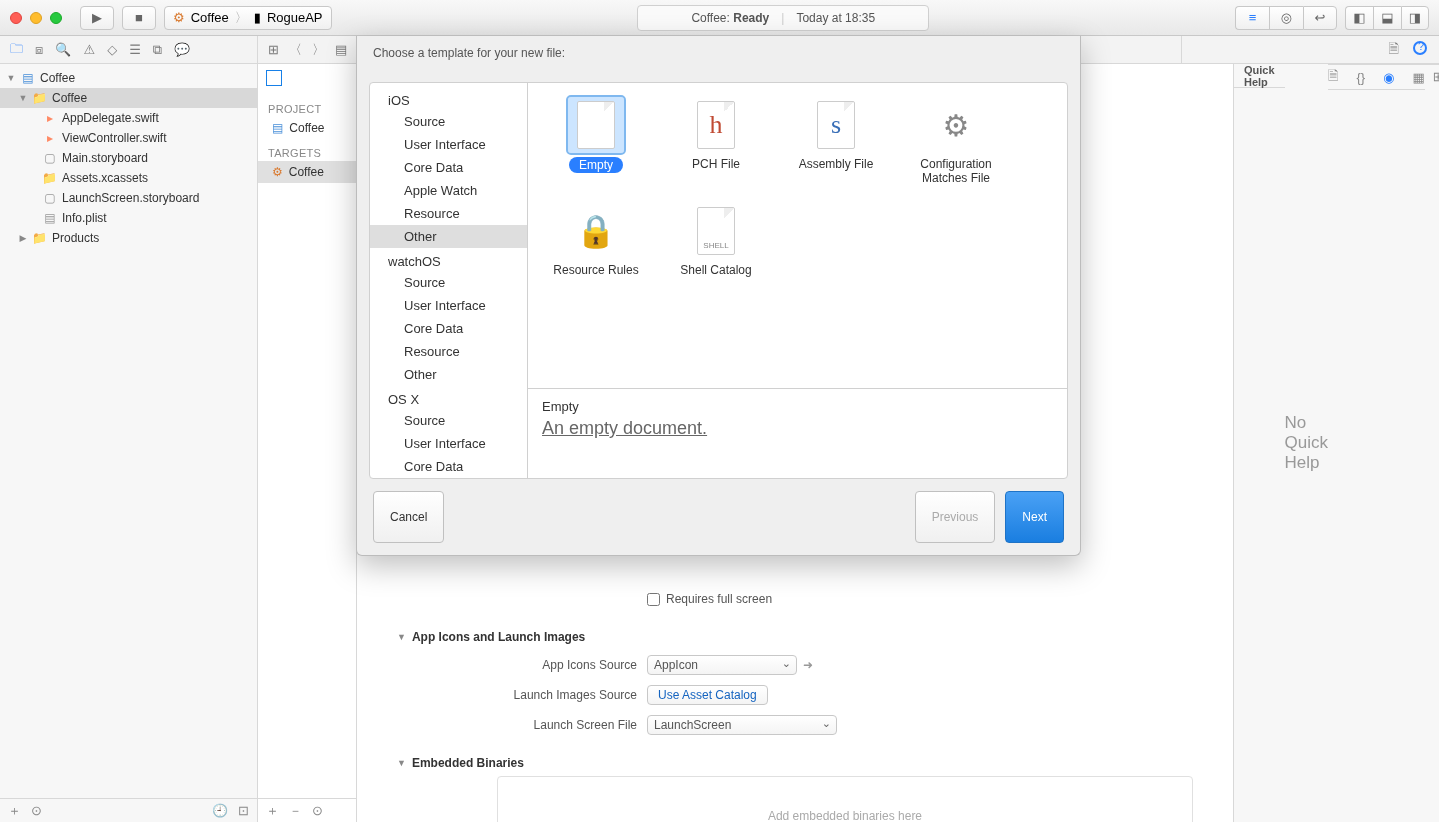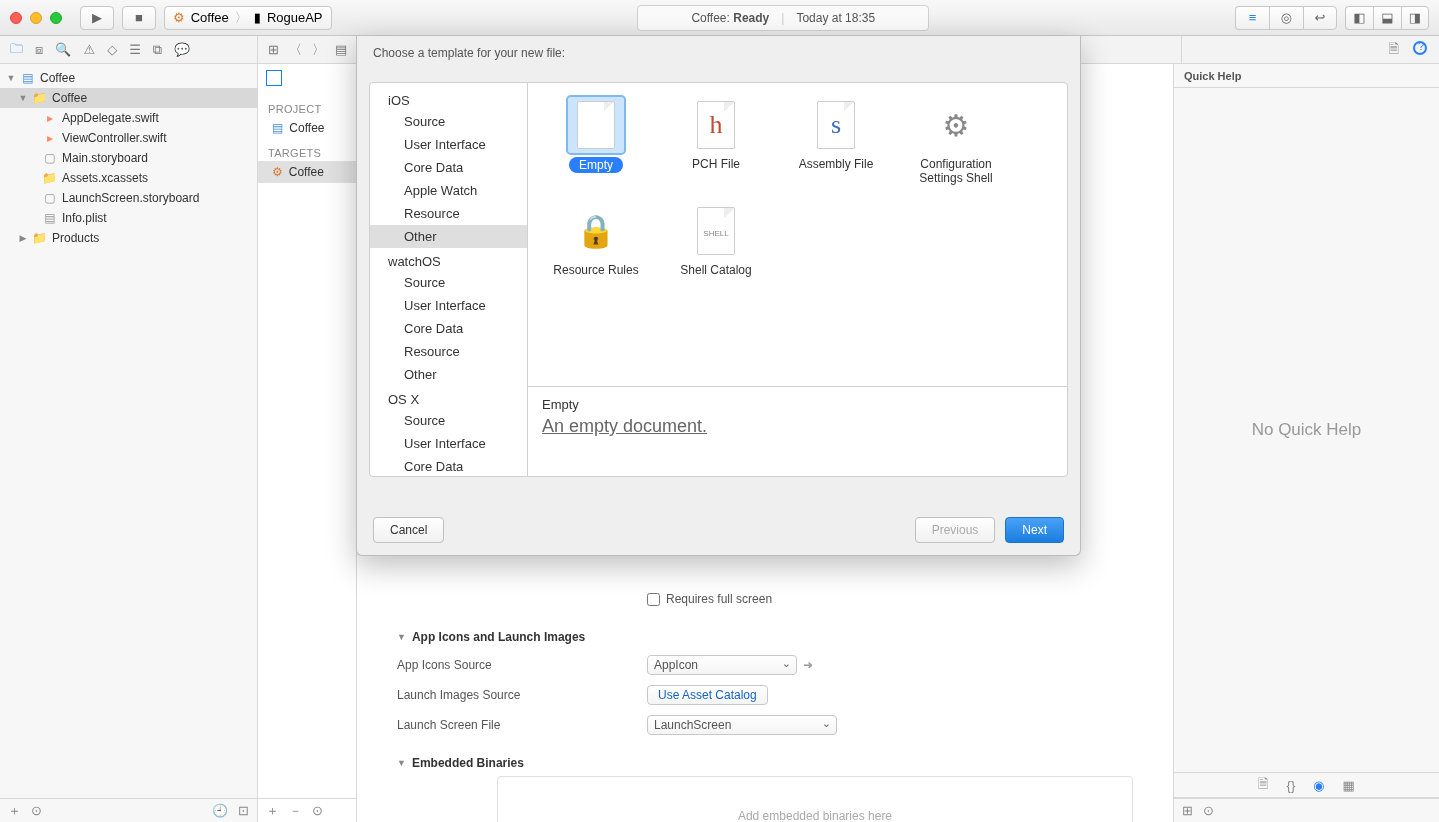--- a/index.html
+++ b/index.html
@@ -35,31 +35,31 @@
 .sb-i { color: #999; }
 .proj-i { color: #4a90d9; }
 .nav-footer { height: 24px; border-top: 1px solid #d8d8d8; display: flex; align-items: center; padding: 0 8px; gap: 10px; color: #888; }
 .midcol { width: 99px; background: #fff; border-right: 1px solid #d8d8d8; display: flex; flex-direction: column; }
 .mid-top { padding: 6px 8px; }
 .mid-sq { width: 16px; height: 16px; border: 1.5px solid #1780e8; display: inline-block; }
 .mid-header { padding: 8px 10px 2px; font-size: 11px; color: #888; font-weight: 400; letter-spacing: 0.3px; }
 .mid-item { display:flex; align-items:center; gap:6px; padding: 4px 14px; font-size: 12px; color: #333; }
 .mid-item.sel { background: #e0e0e0; }
 .editor { flex: 1; background: #fff; position: relative; overflow: hidden; }
-.insp { width: 266px; background: #f7f7f7; border-left: 1px solid #d8d8d8; display: flex; flex-direction: column; }
+.insp { width: 206px; background: #f7f7f7; border-left: 1px solid #d8d8d8; display: flex; }
 .insp-header { height: 24px; border-bottom: 1px solid #d8d8d8; display:flex; align-items:center; padding: 0 10px; font-size: 11px; color: #555; font-weight: 600; }
 .insp-body { flex:1; display:flex; align-items:center; justify-content:center; color: #999; font-size: 17px; font-weight: 500; }
 .lib-bar { height: 26px; border-top: 1px solid #d8d8d8; border-bottom: 1px solid #d8d8d8; display:flex; align-items:center; justify-content:center; gap: 18px; color:#888; }
 .lib-body { flex:1; display:flex; align-items:center; justify-content:center; color:#999; font-size: 17px; font-weight:500; }
 .lib-footer { height: 24px; border-top:1px solid #d8d8d8; display:flex; align-items:center; padding:0 8px; gap:10px; color:#888; }
 
 
 .editor-body { padding: 20px 40px; color:#444; }
 .editor-row { display:flex; align-items:center; height: 30px; font-size:12px; color:#555; }
-.editor-label { width: 250px; text-align: left; padding-right: 10px; }
+.editor-label { width: 250px; text-align: right; padding-right: 10px; }
 .editor-ctrl { display:flex; align-items:center; gap:6px; }
 .combo { border:1px solid #c8c8c8; border-radius:4px; background:linear-gradient(#fff,#f4f4f4); padding: 2px 20px 2px 6px; height:20px; font-size:12px; position:relative; min-width:150px; }
 .combo::after { content:"⌄"; position:absolute; right:5px; top:1px; color:#666; font-size:11px; }
 .btn-pill { border:1px solid #c8c8c8; border-radius:4px; background:linear-gradient(#fff,#f4f4f4); padding:2px 10px; font-size:12px; color:#1564c0; }
 .sect-head { display:flex; align-items:center; gap:6px; font-weight:600; font-size:12px; color:#333; margin: 16px 0 6px; }
 .drop-area { border:1px solid #e0e0e0; border-radius:4px; height: 80px; display:flex; align-items:center; justify-content:center; color:#aaa; font-size:12px; margin-left:100px; }
 
 
 .modal { position: absolute; left: 356px; top: 36px; width: 725px; height: 520px; background: #efefef; box-shadow: 0 10px 30px rgba(0,0,0,0.25); border: 1px solid #bcbcbc; border-top:none; border-radius: 0 0 6px 6px; z-index: 100; display:flex; flex-direction:column; }
 .modal-title { padding: 10px 16px 22px; font-size: 12px; color: #555; }
@@ -76,21 +76,21 @@
 .grid-cell.sel .grid-label { background:#2a7fff; color:#fff; border-radius:10px; padding:1px 10px; }
 .grid-label { line-height: 1.2; }
 .doc-icon { width:38px; height:48px; background:#fff; border:1px solid #ccc; border-radius:2px; position:relative; display:flex; align-items:center; justify-content:center; font-family: Georgia, serif; }
 .doc-icon::before { content:""; position:absolute; top:0; right:0; width:10px; height:10px; background: linear-gradient(135deg,#eee 50%, transparent 50%); }
 .gear-icon { width:42px; height:42px; display:flex; align-items:center; justify-content:center; color:#888; font-size:30px; }
 .lock-icon { font-size: 32px; }
 .modal-desc { border-top:1px solid #d0d0d0; padding: 10px 14px; height: 90px; }
 .modal-desc-title { font-size:13px; color:#333; margin-bottom:4px; }
 .modal-desc-body { font-size:18px; color:#666;text-decoration:underline; }
 .modal-footer { display:flex; align-items:center; justify-content:space-between; padding: 12px 16px; }
-.macbtn { border:1px solid #c0c0c0; border-radius:4px; background:linear-gradient(#fff,#f0f0f0); padding: 5px 16px; font-size:12px; color:#333;margin-top:28px; }
+.macbtn { border:1px solid #c0c0c0; border-radius:4px; background:linear-gradient(#fff,#f0f0f0); padding: 18px 16px; font-size:12px; color:#333; }
 .macbtn.blue { background: linear-gradient(#4aa1f5,#1a7ee0); color:#fff; border-color:#1f73c6; }
 .macbtn[disabled] { color:#aaa; }
 .circle-blue { width:14px; height:14px; border-radius:50%; border:2px solid #2a7fff; display:inline-block; }
 </style>
 </head>
 <body>
 
 <div class="toolbar">
   <div class="traffic">
     <div class="dot red"></div>
@@ -322,31 +322,31 @@
         <div class="grid-cell">
           <div class="grid-icon">
               <div class="doc-icon" style="color:#3a6fb7;font-size:26px">s</div>
             </div>
           <span class="grid-label">Assembly File</span>
         </div>
         <div class="grid-cell">
           <div class="grid-icon">
               <div class="gear-icon">⚙</div>
             </div>
-          <span class="grid-label">Configuration Settings Shell</span>
+          <span class="grid-label">Configuration Matches File</span>
         </div>
         <div class="grid-cell">
           <div class="grid-icon">
               <span class="lock-icon">🔒</span>
             </div>
           <span class="grid-label">Resource Rules</span>
         </div>
         <div class="grid-cell">
           <div class="grid-icon">
-              <div class="doc-icon" style="font-size:8px;font-family:sans-serif;color:#888;align-items:flex-end;padding-bottom:16px">SHELL</div>
+              <div class="doc-icon" style="font-size:8px;font-family:sans-serif;color:#888;align-items:flex-end;padding-bottom:4px">SHELL</div>
             </div>
           <span class="grid-label">Shell Catalog</span>
         </div>
       </div>
       <div class="modal-desc">
         <div class="modal-desc-title">Empty</div>
         <div class="modal-desc-body">An empty document.</div>
       </div>
     </div>
   </div>

